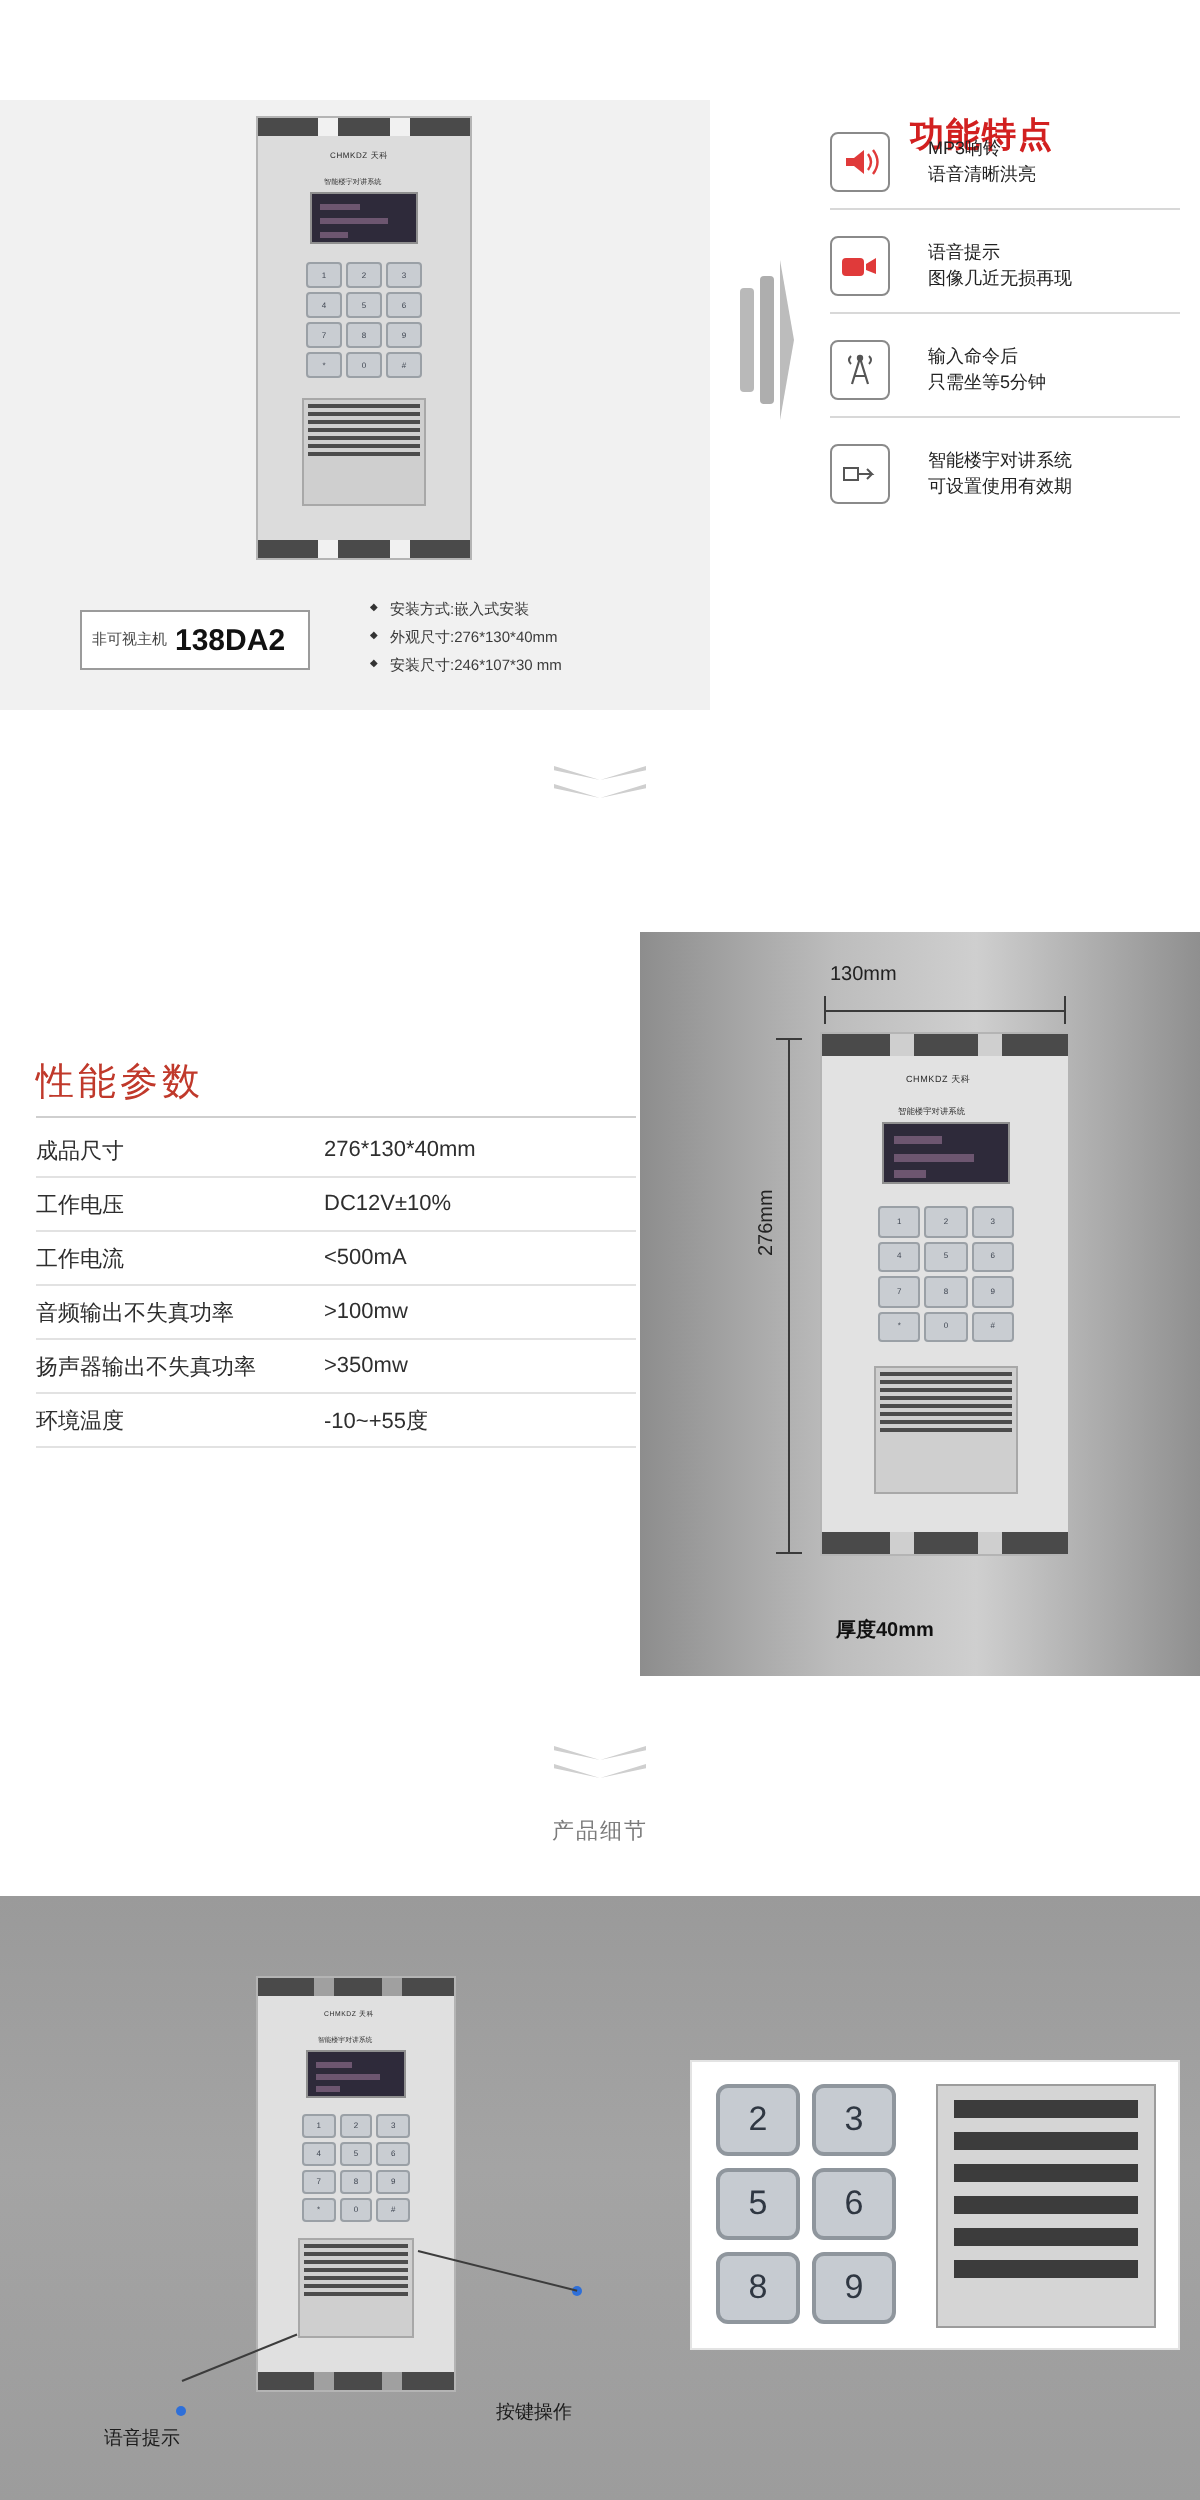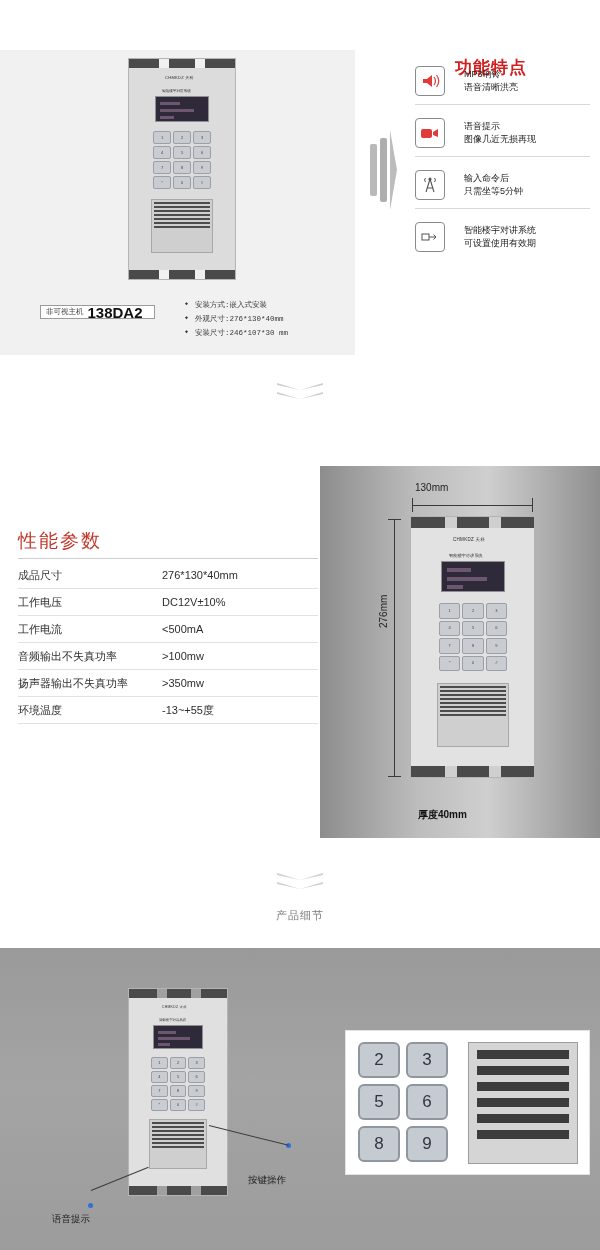--- a/index.html
+++ b/index.html
@@ -25,25 +25,25 @@
   .dev-logo { position:absolute; font-size:3.4px; color:#2a2a2a; letter-spacing:.3px; white-space:nowrap; }
   .dev-lcdlabel { position:absolute; font-size:3.6px; color:#333; white-space:nowrap; }
   .dev-screen { position:absolute; background:#2e2a3a; border:1px solid #8f8f8f; }
   .dev-screen i { position:absolute; display:block; background:#6d5670; }
   .keypad { position:absolute; display:grid; grid-template-columns:repeat(3,1fr); grid-template-rows:repeat(4,1fr); gap:2px; }
   .key { background:#c9cdd2; border:1px solid #9aa0a6; border-radius:2px; font-size:4px; line-height:1; display:flex; align-items:center; justify-content:center; color:#3d4450;}
   .grille { position:absolute; background:#cfcfcf; border:1px solid #a8a8a8; }
   .grille span { display:block; height:2px; background:#4c4c4c; margin:2px 2px 0 2px; }
 
   
-  .label-box { position:absolute; left:40px; top:305px; width:115px; height:14px; border:1px solid #9b9b9b; background:#fff; display:flex; align-items:center; }
+  .label-box { position:absolute; left:40px; top:305px; width:115px; height:30px; border:1px solid #9b9b9b; background:#fff; display:flex; align-items:center; }
   .label-box .s { font-size:7.5px; color:#444; margin-left:5px; }
   .label-box .b { font-size:15px; font-weight:bold; color:#111; margin-left:4px; }
 
-  .spec-list { position:absolute; left:185px; top:300px; width:170px;font-family:Liberation Mono, monospace; }
+  .spec-list { position:absolute; left:185px; top:300px; width:170px; }
   .spec-list li { list-style:none; font-size:7.5px; color:#3b3b3b; margin:0 0 4px 0; position:relative; padding-left:10px; white-space:nowrap;}
   .spec-list li:before { content:"\25C6"; position:absolute; left:0; top:0; font-size:5px; color:#333; }
   .spec-list { margin:0; padding:0; }
 
   
   .big-arrow { position:absolute; left:370px; top:130px; width:30px; height:80px; }
   .big-arrow b { position:absolute; display:block; width:7px; background:#b9b9b9; border-radius:2px; }
   .feat-title { position:absolute; left:455px; top:56px; font-size:17px; color:#d22020; font-weight:bold; letter-spacing:1px;}
   .feat-row { position:absolute; left:415px; display:flex; align-items:center; }
   .feat-ico { width:30px; height:30px; border:1px solid #8a8a8a; border-radius:4px; display:flex; align-items:center; justify-content:center; color:#555; flex:0 0 30px;}
@@ -233,21 +233,21 @@
     <tr>
           <td class="k">音频输出不失真功率</td>
           <td class="v">&gt;100mw</td>
         </tr>
     <tr>
           <td class="k">扬声器输出不失真功率</td>
           <td class="v">&gt;350mw</td>
         </tr>
     <tr>
           <td class="k">环境温度</td>
-          <td class="v">-13~+55度</td>
+          <td class="v">-10~+55度</td>
         </tr>
   </tbody>
     </table>
 
   <div class="dimbg"></div>
 
   <div class="tick" style="left:412px; top:498px; width:1px; height:14px;"></div>
   <div class="tick" style="left:532px; top:498px; width:1px; height:14px;"></div>
   <div class="tick" style="left:412px; top:505px; width:121px; height:1px;"></div>
   <div class="dim-w">130mm</div>
@@ -340,21 +340,21 @@
         <span></span>
         <span></span>
     </div>
     <div class="dev-bot"></div>
     <div class="dev-topgap" style="left:28px; bottom:0; width:10px; height:9px; background:#a0a0a0;"></div>
     <div class="dev-topgap" style="left:62px; bottom:0; width:10px; height:9px; background:#a0a0a0;"></div>
   </div>
 
   <div class="callout-dot" style="left:286px; top:1143px;"></div>
   <div class="callout-line" style="left:209px; top:1125px; width:82px; transform:rotate(14deg);"></div>
-  <div class="callout-txt" style="left:248px; top:1174px;">按键操作</div>
+  <div class="callout-txt" style="left:248px; top:1200px;">按键操作</div>
 
   <div class="callout-dot" style="left:88px; top:1203px;"></div>
   <div class="callout-line" style="left:91px; top:1190px; width:62px; transform:rotate(-22deg);"></div>
   <div class="callout-txt" style="left:52px; top:1213px;">语音提示</div>
 
   <div class="zoom-box"></div>
   <div class="zoom-keys">
     <div class="zkey">2</div>
     <div class="zkey">3</div>
     <div class="zkey">5</div>

